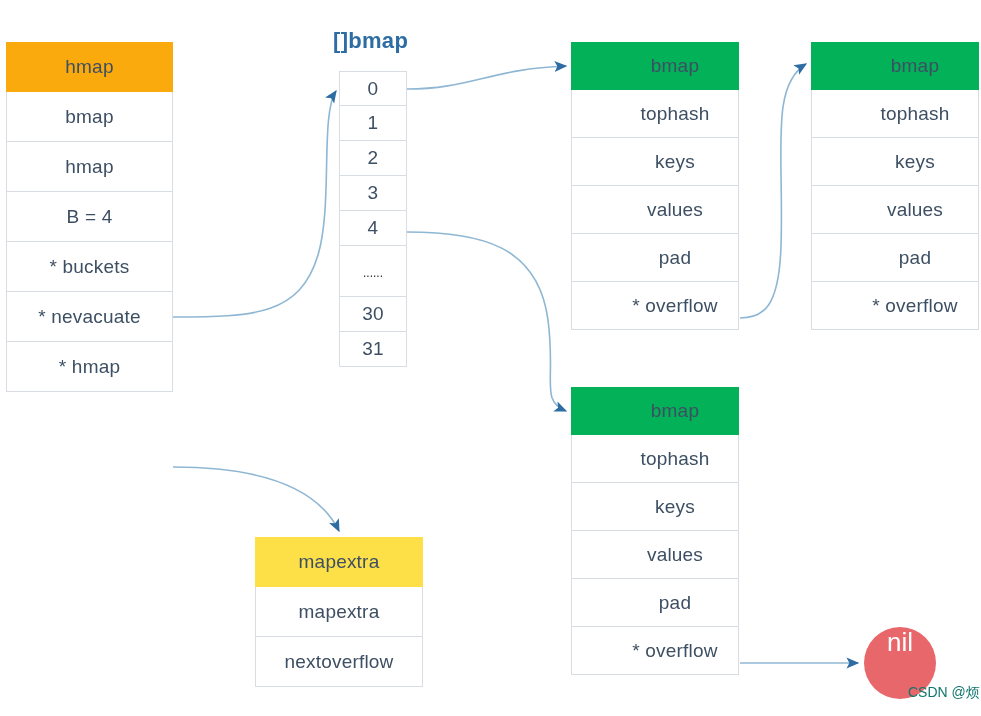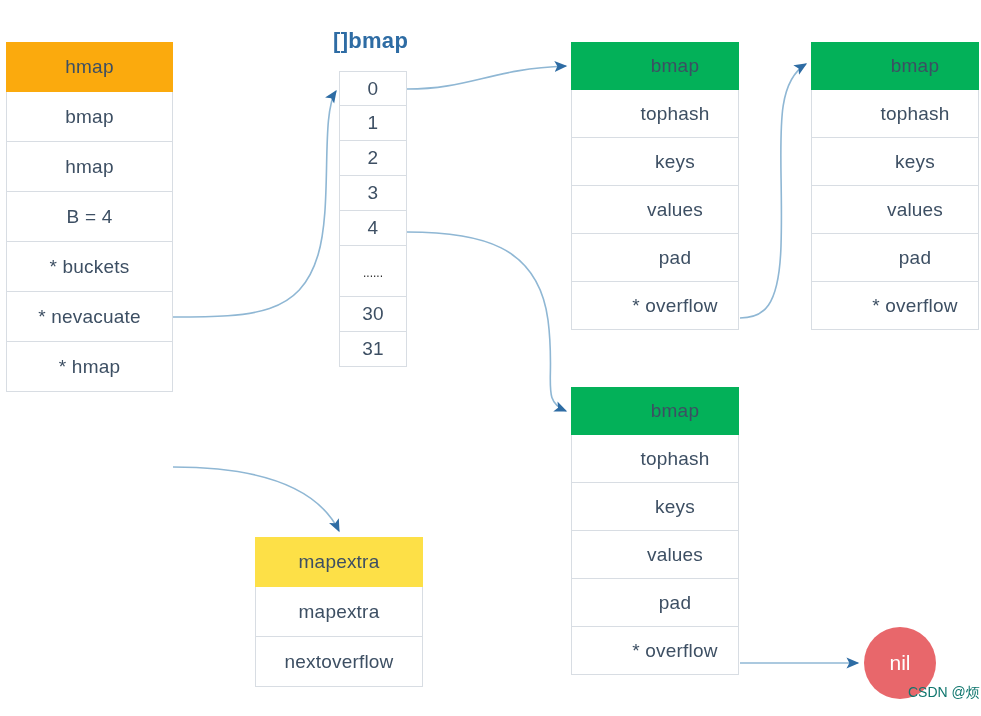--- a/index.html
+++ b/index.html
@@ -96,24 +96,24 @@
   
   #nilnode {
     position: absolute;
     left: 864px;
     top: 627px;
     width: 72px;
     height: 72px;
     border-radius: 50%;
     background: #e8676b;
     display: flex;
-    align-items: center;
+    align-items: flex-start;
     justify-content: center;
     color: #ffffff;
-    font-size: 21px;
+    font-size: 26px;
   }
 
   
   #watermark {
     position: absolute;
     left: 872px;
     top: 684px;
     font-size: 14px;
     color: #0f766e;
     white-space: nowrap;

